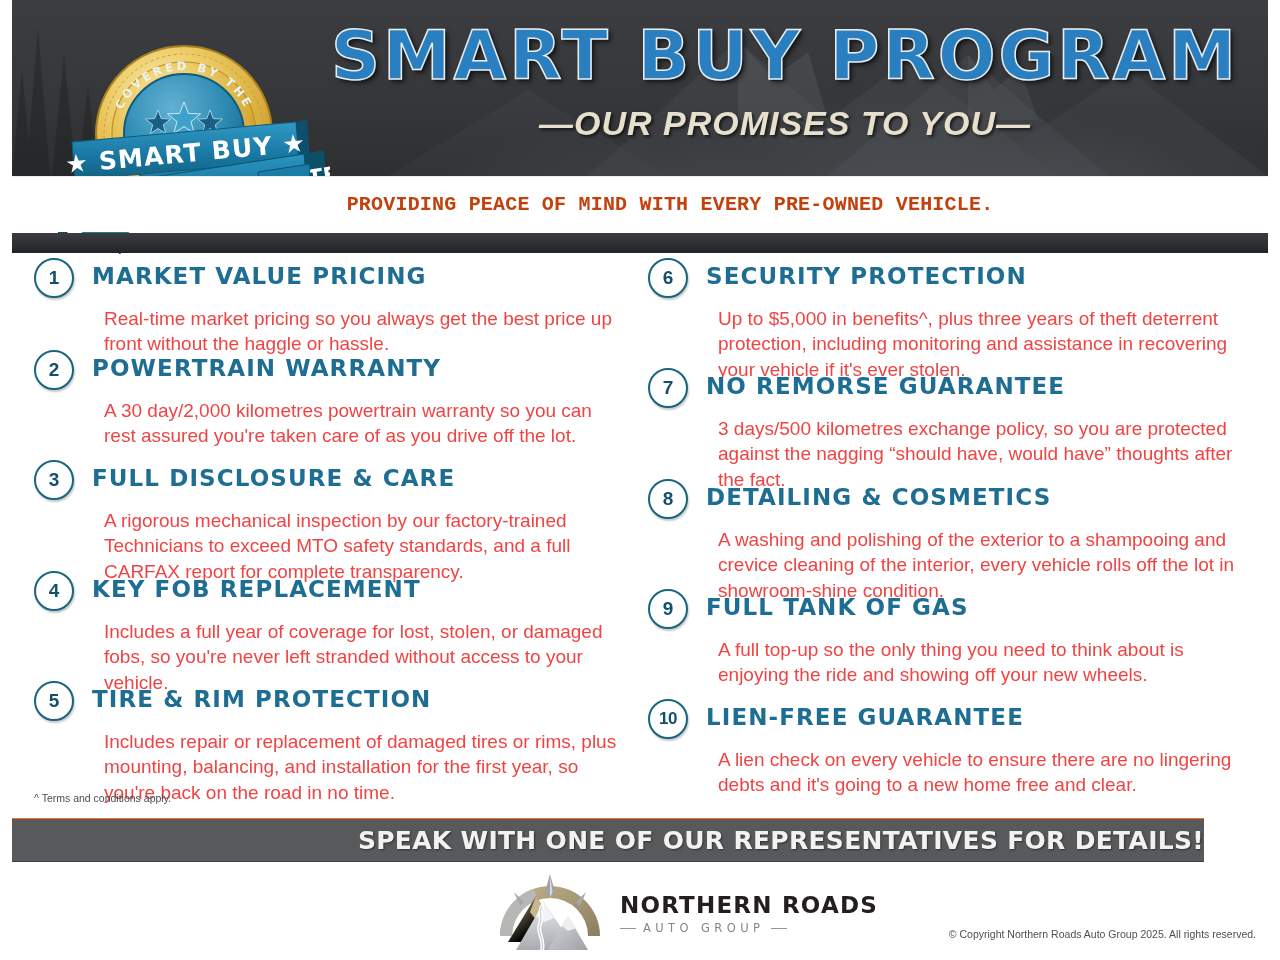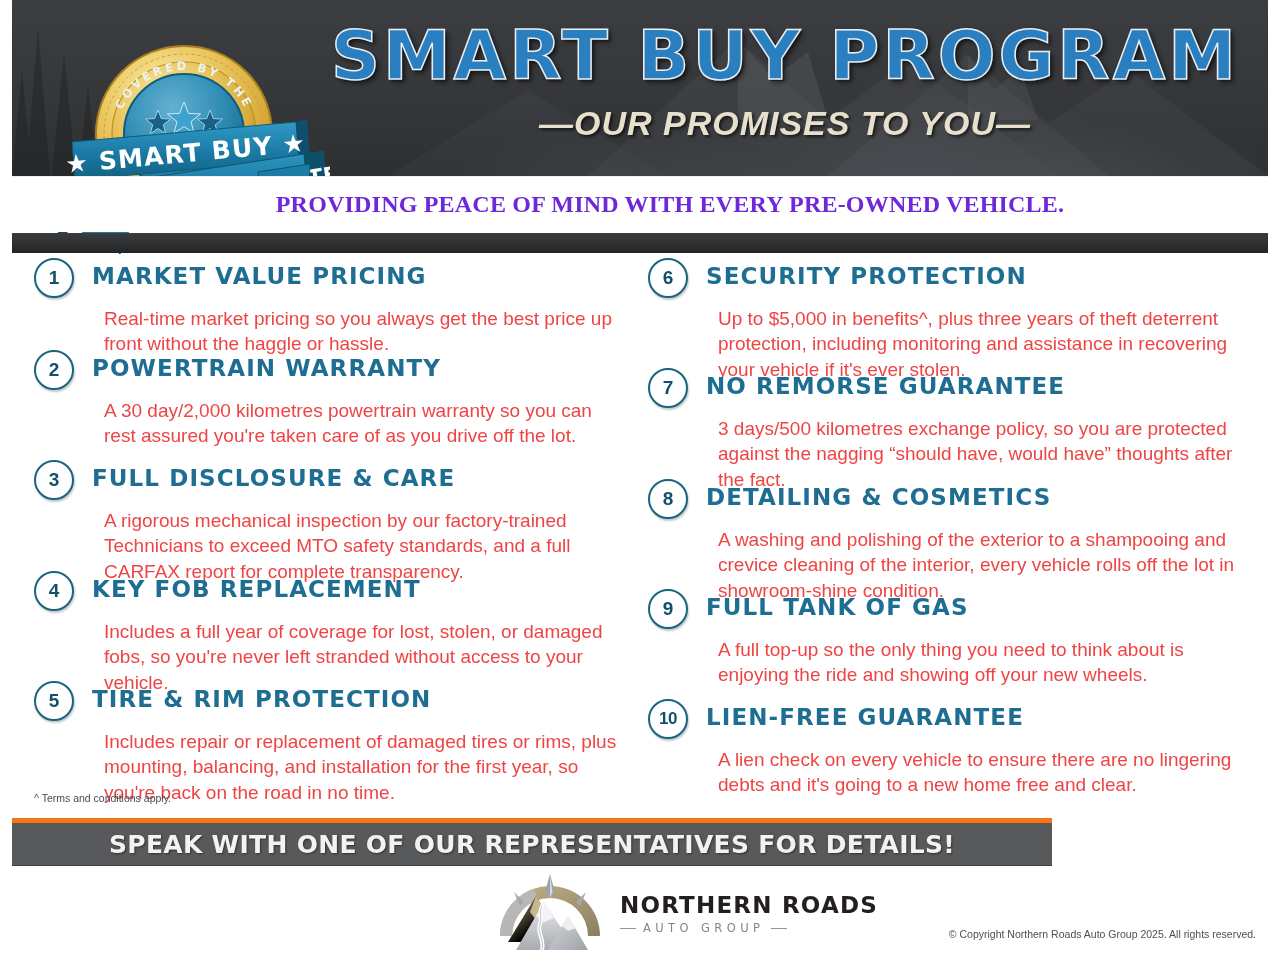--- a/index.html
+++ b/index.html
@@ -50,22 +50,22 @@
     white-space:nowrap;
   }
 
   
   .tagline-band{
     position:absolute;left:12px;top:176px;width:1256px;height:56px;
     background:#ffffff;display:flex;align-items:center;justify-content:center;
     box-shadow:0 1px 0 rgba(0,0,0,.06) inset;
   }
   .tagline{
-    font-size:24px;font-weight:700;letter-spacing:.2px;color:#6d28d9;
-    font-family:Liberation Serif, serif;
+    font-size:20px;font-weight:700;letter-spacing:.2px;color:#c2410c;
+    font-family:Liberation Mono, monospace;
     padding-left:60px;
     white-space:nowrap;
   }
 
   
   .dark-strip{
     position:absolute;left:12px;top:233px;width:1256px;height:20px;
     background:linear-gradient(180deg,#3a3c3f 0%,#2c2e30 60%,#212325 100%);
   }
 
@@ -110,23 +110,23 @@
 
   
   .terms{
     position:absolute;left:34px;top:792px;
     font-size:10.5px;color:#4a4d52;
     font-family:"Liberation Sans",sans-serif;
   }
 
   
   .cta-bar{
-    position:absolute;left:12px;top:818px;width:1040px;height:42px;
-    background:#58595b;display:flex;align-items:center;justify-content:center;
-    border-top:5px solid #f97316;border-bottom:1px solid #3f4042;
+    position:absolute;left:12px;top:818px;width:1192px;height:42px;
+    background:#58595b;display:flex;align-items:center;justify-content:flex-end;
+    border-top:1px solid #f97316;border-bottom:1px solid #3f4042;
   }
   .cta-text{
     font-size:25px;font-weight:700;letter-spacing:.3px;color:#f2f2f2;
     font-family:"DejaVu Sans",sans-serif;
     text-shadow:1px 1px 2px rgba(0,0,0,.45);
     white-space:nowrap;
   }
 
   
   .footer{position:absolute;left:0;top:866px;width:1280px;height:94px;}

